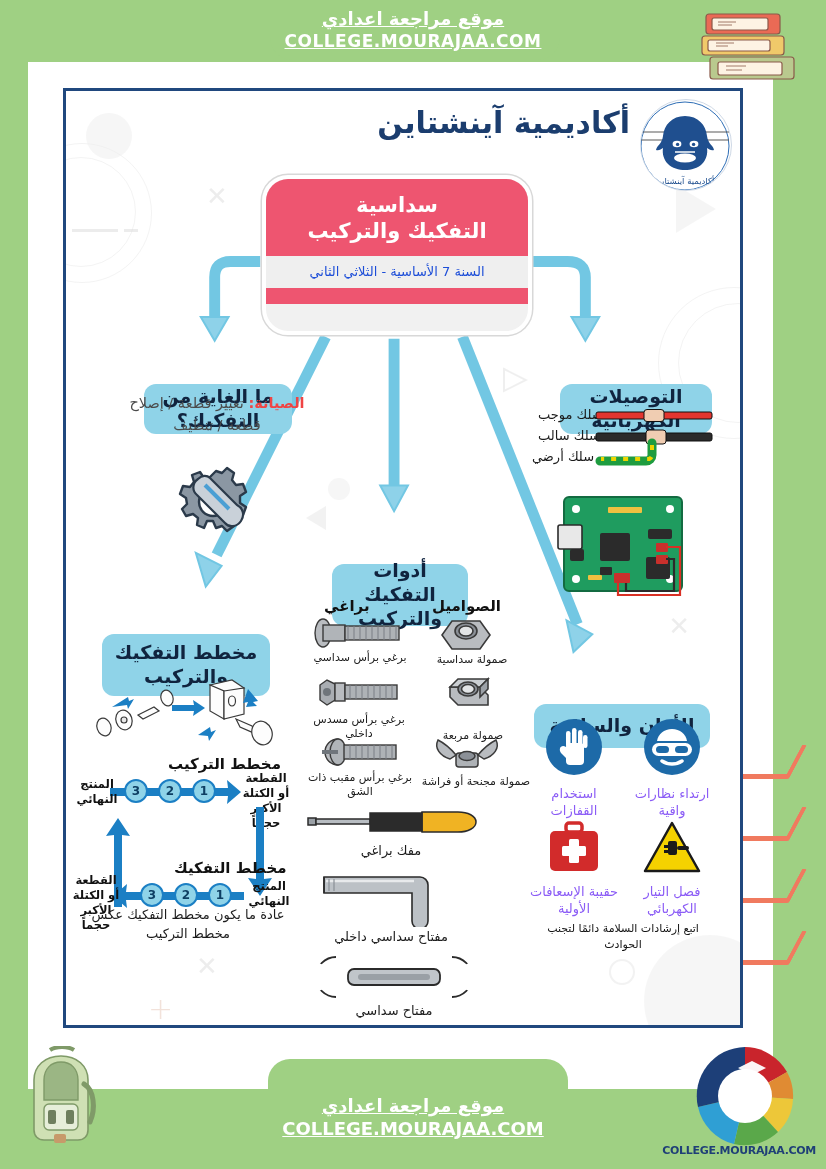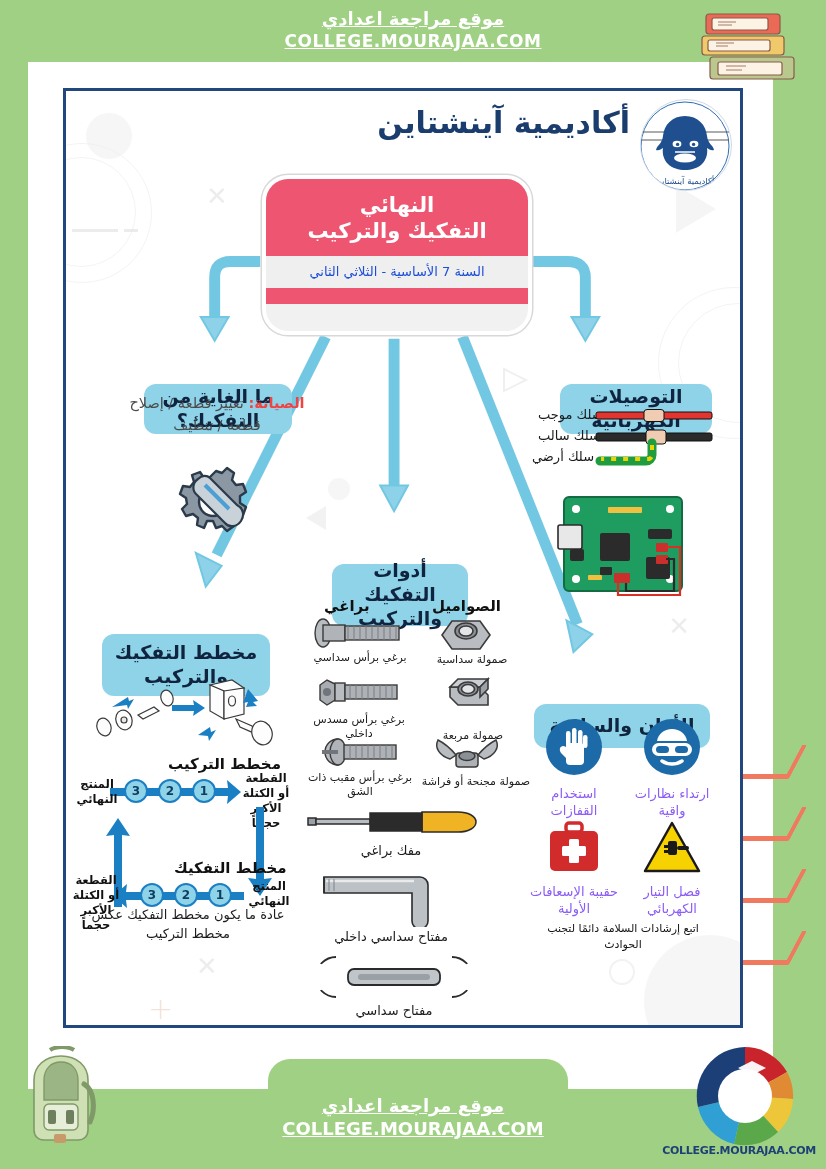--- a/index.html
+++ b/index.html
@@ -343,21 +343,21 @@
         <polygon points="136,228 164,228 150,252"></polygon>
         <polygon points="510,228 538,228 524,252"></polygon>
         <polygon points="317,398 345,398 331,424"></polygon>
         <polygon points="131,466 157,479 141,500"></polygon>
         <polygon points="505,534 531,548 512,566"></polygon>
       </g>
     </svg>
 
     <div class="center-card">
       <div class="cc-top">
-        <div>النهائي</div>
+        <div>سداسية</div>
         <div>التفكيك والتركيب</div>
       </div>
       <div class="cc-sub">السنة 7 الأساسية - الثلاثي الثاني</div>
       <div class="cc-foot"></div>
     </div>
 
     <div class="pill" id="pill-purpose">ما الغاية من التفكيك؟</div>
     <div class="txt" id="purpose-text">
       <b>الصيانة:</b><span> تغيير قطعة / إصلاح قطعة / تنظيف</span>
     </div>

